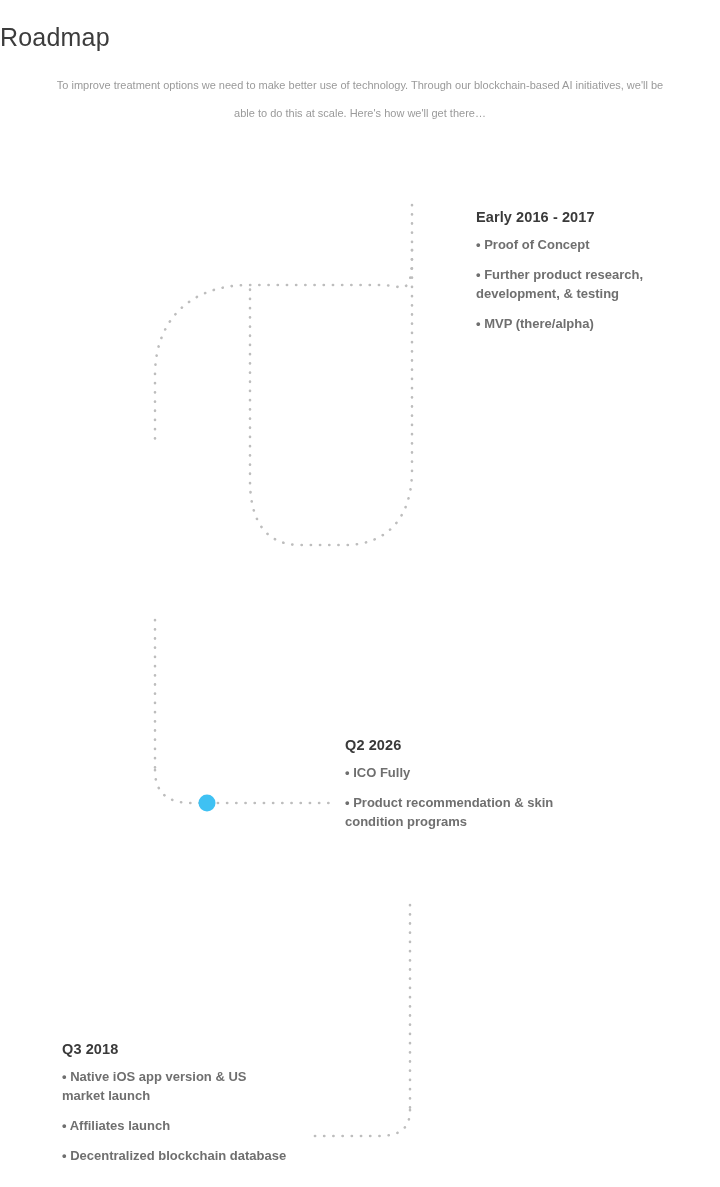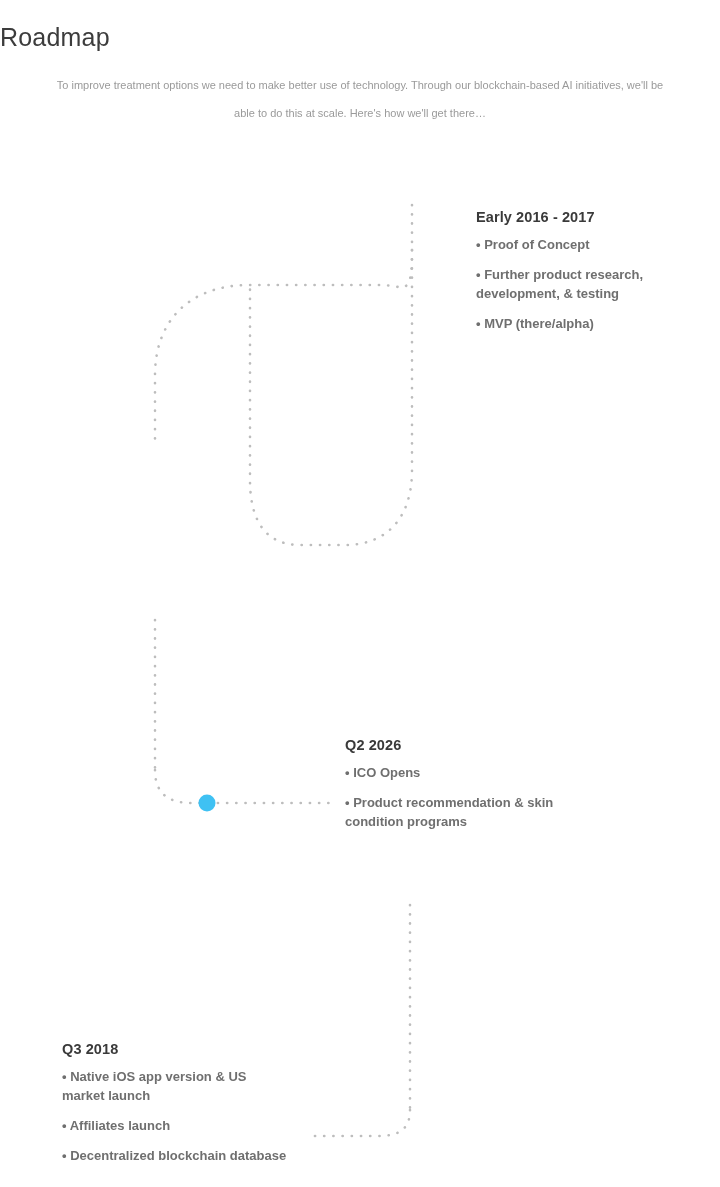--- a/index.html
+++ b/index.html
@@ -121,21 +121,21 @@
   <div class="milestone" id="ms-early">
     <div class="ms-title">Early 2016 - 2017</div>
     <div class="ms-item">• Proof of Concept</div>
     <div class="ms-item">• Further product research, development, &amp; testing</div>
     <div class="ms-item">• MVP (there/alpha)</div>
   </div>
 
 
   <div class="milestone" id="ms-q2">
     <div class="ms-title">Q2 2026</div>
-    <div class="ms-item">• ICO Opens</div>
+    <div class="ms-item">• ICO Fully</div>
     <div class="ms-item">• Product recommendation &amp; skin condition programs</div>
   </div>
 
   <div class="milestone" id="ms-q3">
     <div class="ms-title">Q3 2018</div>
     <div class="ms-item">• Native iOS app version &amp; US market launch</div>
     <div class="ms-item">• Affiliates launch</div>
     <div class="ms-item">• Decentralized blockchain database</div>
   </div>
 

